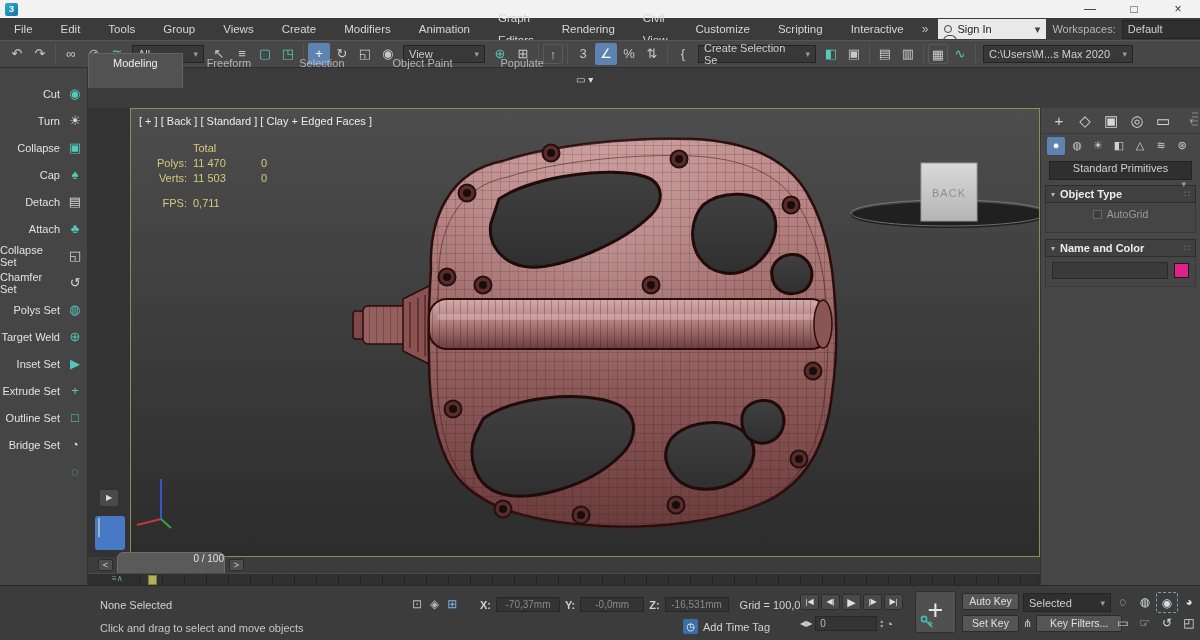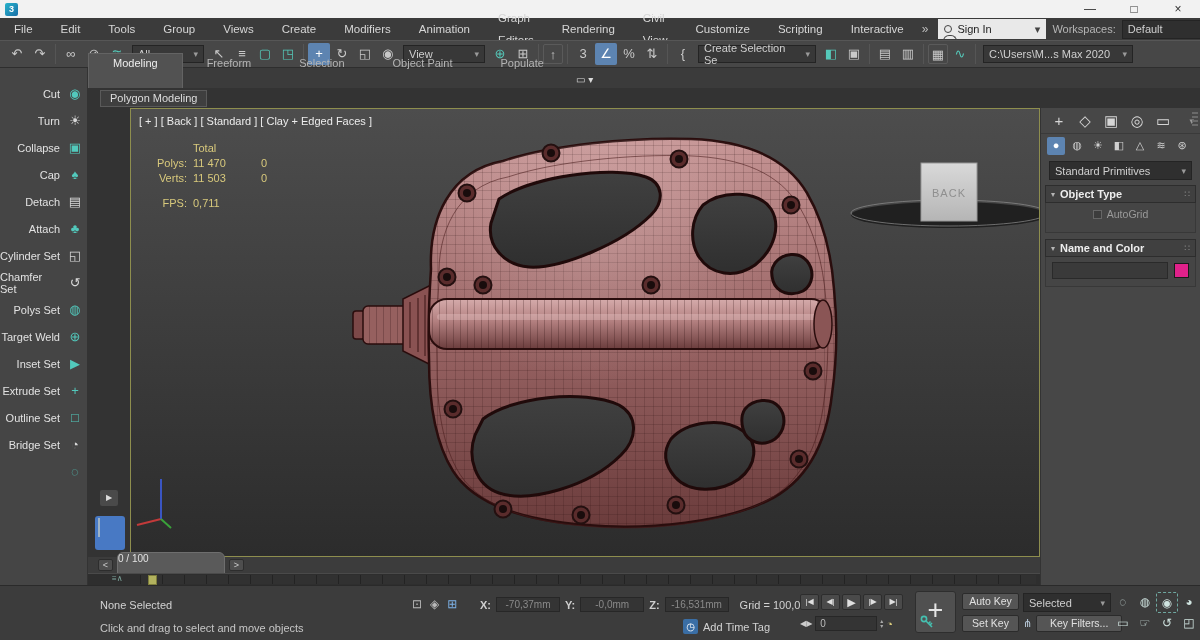--- a/index.html
+++ b/index.html
@@ -84,21 +84,21 @@
 
   
   .cmdpanel { position:absolute; left:1040px; top:108px; width:160px; height:477px; background:#474747;
               border-left:1px solid #333; font-size:11px; color:#d2d2d2; }
   .cp-tabs { display:flex; align-items:center; height:26px; padding:0 6px; gap:2px; border-bottom:1px solid #3a3a3a; }
   .cp-tab { width:24px; text-align:center; font-size:15px; color:#d5d5d5; }
   .cp-tabs .caret { margin-left:auto; color:#999; font-size:9px; }
   .cp-cats { display:flex; align-items:center; height:24px; padding:0 6px; gap:3px; }
   .cp-cat { width:18px; height:18px; line-height:17px; text-align:center; font-size:11px; color:#d0d0d0; }
   .cp-cat.active { background:#5d84b1; border-radius:2px; color:#fff; }
-  .cp-dd { margin:3px 8px 5px; }
+  .cp-dd { margin:3px 8px 5px;flex-direction:column; }
   .rollout { margin:0 4px 6px; }
   .ro-head { height:18px; background:#404040; border:1px solid #2d2d2d; display:flex; align-items:center;
              gap:5px; padding:0 5px; }
   .ro-head .arr { font-size:8px; color:#b5b5b5; }
   .ro-head .ttl { font-weight:bold; font-size:11px; color:#ededed; }
   .ro-head .pin { margin-left:auto; color:#8a8a8a; font-size:9px; }
   .ro-body { background:#454545; border:1px solid #383838; border-top:none; padding:5px 6px 7px; }
   .autogrid { display:flex; align-items:center; justify-content:center; gap:5px; color:#9a9a9a;
               font-size:10.5px; margin-bottom:5px; }
   .chk { width:9px; height:9px; background:#3c3c3c; border:1px solid #666; }
@@ -110,21 +110,21 @@
   .nc-swatch { width:15px; height:15px; margin-left:6px; border:1px solid #1a1a1a; }
   .scrollnub { position:absolute; right:2px; top:4px; width:6px; height:16px;
                background:repeating-linear-gradient(#6a6a6a 0 2px,transparent 2px 4px); }
 
   
   .timeline { position:absolute; left:88px; top:557px; width:952px; height:16px; background:#3c3c3c;
               display:flex; align-items:center; gap:4px; padding-left:10px; }
   .tl-btn { width:15px; height:12px; background:#4e4e4e; border:1px solid #2d2d2d; color:#ccc;
             font-size:9px; line-height:10px; text-align:center; border-radius:2px; }
   .tl-pill { width:108px; height:27px; background:#5a5a5a; border:1px solid #6e6e6e; border-radius:6px;
-             color:#e2e2e2; font-size:10px; text-align:left; line-height:11px; }
+             color:#e2e2e2; font-size:10px; text-align:right; line-height:11px; }
   .trackbar { position:absolute; left:88px; top:573px; width:952px; height:12px; background:#2e2e2e;
               border-top:1px solid #4a4a4a; }
   .ticks { position:absolute; left:52px; right:4px; top:1px; bottom:1px;
            background:repeating-linear-gradient(90deg,#232323 0 1px,#313131 1px 22px); }
   .tb-mini { position:absolute; left:24px; top:0; color:#7fa89f; font-size:8px; }
   .tslider { position:absolute; left:60px; top:1px; width:9px; height:10px; background:#b2b25e;
              border:1px solid #7d7d3d; }
 
   
   .statusbar { position:absolute; left:0; top:585px; width:1200px; height:55px; background:#3c3c3c;
@@ -271,23 +271,20 @@
   </div>
 
   <div class="ribbon-tabs">
     <span class="rtab active">Modeling</span>
     <span class="rtab">Freeform</span>
     <span class="rtab">Selection</span>
     <span class="rtab">Object Paint</span>
     <span class="rtab">Populate</span>
     <span class="rtab-icon"><span>▭</span> <span>▾</span></span>
   </div>
-  <div class="ribbon-panelrow">
-    <span class="panel-btn">Polygon Modeling</span>
-  </div>
 
   <div class="sidebar">
     <div class="sbr">
         <span class="lbl">Cut</span>
         <span class="ico">◉</span>
       </div>
     <div class="sbr">
         <span class="lbl">Turn</span>
         <span class="ico white">☀</span>
       </div>
@@ -301,21 +298,21 @@
       </div>
     <div class="sbr">
         <span class="lbl">Detach</span>
         <span class="ico white">▤</span>
       </div>
     <div class="sbr">
         <span class="lbl">Attach</span>
         <span class="ico">♣</span>
       </div>
     <div class="sbr">
-        <span class="lbl">Cylinder Set</span>
+        <span class="lbl">Collapse Set</span>
         <span class="ico white">◱</span>
       </div>
     <div class="sbr">
         <span class="lbl">Chamfer Set</span>
         <span class="ico white">↺</span>
       </div>
     <div class="sbr">
         <span class="lbl">Polys Set</span>
         <span class="ico">◍</span>
       </div>

